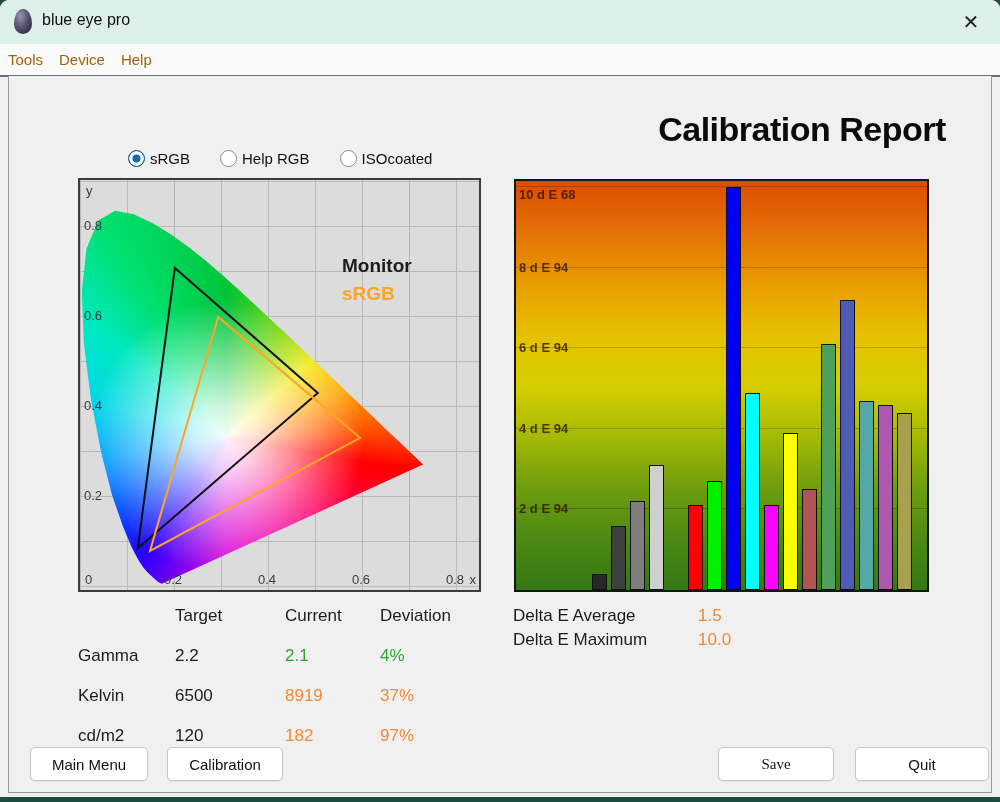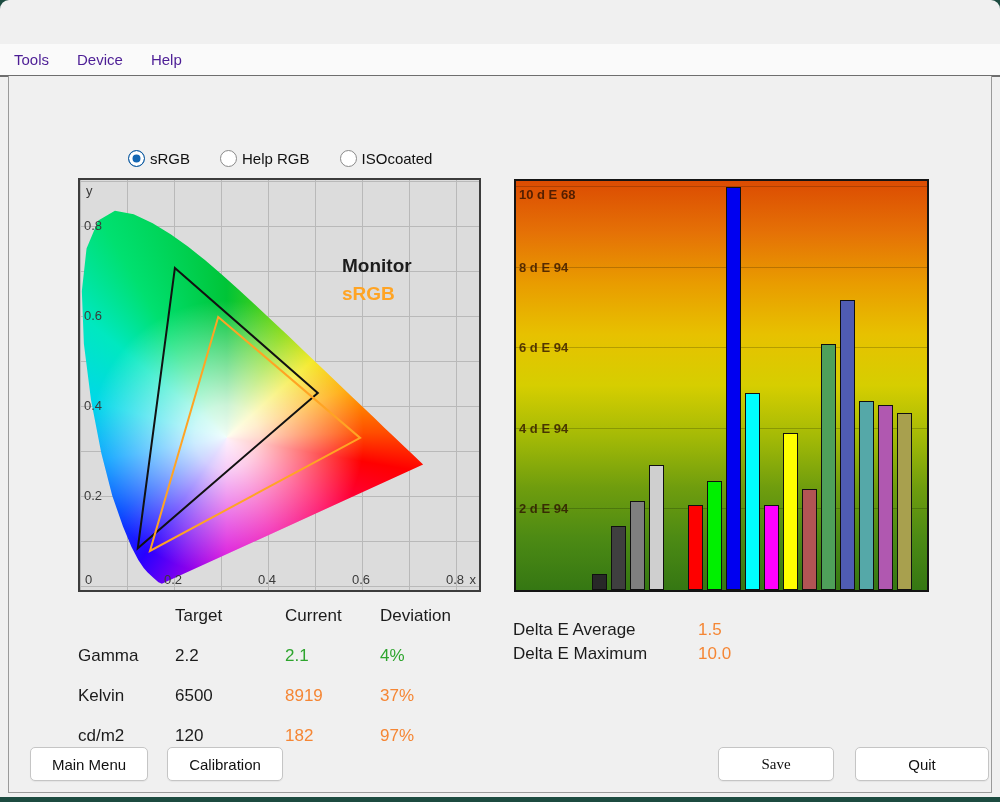--- a/index.html
+++ b/index.html
@@ -11,21 +11,21 @@
   #titlebar { position:absolute; left:0; top:0; width:1000px; height:44px; background:#dcefe9; }
   #app-icon { position:absolute; left:14px; top:9px; width:18px; height:25px;
     background:radial-gradient(ellipse at 35% 28%, #9a96b0 0%, #57526e 45%, #332e48 80%);
     border-radius:50% 50% 50% 50% / 62% 62% 42% 42%; }
   #app-title { position:absolute; left:42px; top:11px; font-size:16px; color:#101010; }
   #close-btn { position:absolute; right:14px; top:8px; width:30px; height:28px; text-align:center;
     font-size:20px; line-height:28px; color:#222; cursor:default; }
 
   
   #menubar { position:absolute; left:0; top:44px; width:1000px; height:31px; background:#fafafa; display:flex; align-items:center; }
-  .menu-item { font-size:15px; color:#4c1d95; padding:0 14px;text-align:right; }
+  .menu-item { font-size:15px; color:#a16207; padding:0 8px;text-align:right; }
   #menu-sep { position:absolute; left:0; top:75px; width:1000px; height:2px; background:#6e6e6e; }
 
   
   #panel { position:absolute; left:8px; top:76px; width:984px; height:717px; background:#f0f0f0;
     border:1px solid #9a9a9a; border-top:none; }
 
   
   #report-title { position:absolute; left:612px; top:110px; width:380px; text-align:center;
     font-size:34px; font-weight:700; color:#0b0b0b; letter-spacing:-0.5px; }
 
@@ -57,48 +57,54 @@
   #chroma-legend { position:absolute; left:262px; top:72px; font-size:19px; font-weight:700; line-height:28px; }
 
   
   #bar-frame { position:absolute; left:514px; top:179px; width:415px; height:413px; border:2px solid #141414; }
   #bar-inner { position:absolute; inset:0; }
   .bar { position:absolute; bottom:0; width:15px; border:1px solid #101010; }
   .grid-line { position:absolute; left:0; width:100%; height:1px; background:rgba(0,0,0,0.2); }
   .grid-label { position:absolute; left:3px; font-size:13px; color:rgba(45,15,0,0.78); font-weight:700; }
 
   
-  #delta-block { position:absolute; left:513px; top:620px; display:grid; grid-template-columns:185px auto; row-gap:4px; font-size:17px; }
+  #delta-block { position:absolute; left:513px; top:606px; display:grid; grid-template-columns:185px auto; row-gap:4px; font-size:17px; }
   .orange { color:#f58634; }
   .green { color:#2ea52e; }
 
   
   #meas-table { position:absolute; left:78px; top:606px; display:grid;
     grid-template-columns:97px 110px 95px 95px; row-gap:20px; font-size:17px; }
 
   
   .btn { position:absolute; height:34px; background:#ffffff; border:1px solid #c5c5c5; border-radius:5px;
     font-size:15px; color:#111; display:flex; align-items:center; justify-content:center;
     box-shadow:0 1px 1px rgba(0,0,0,0.05); }
 </style>
 </head>
 <body>
 
 <div id="win">
 
+  <div id="titlebar">
+    <div id="app-icon"></div>
+    <div id="app-title">blue eye pro</div>
+    <div id="close-btn">✕</div>
+  </div>
 
   <div id="menubar">
       <span class="menu-item">Tools</span>
       <span class="menu-item">Device</span>
       <span class="menu-item">Help</span>
     </div>
   <div id="menu-sep"></div>
 
   <div id="panel"></div>
 
+  <div id="report-title">Calibration Report</div>
 
   <div id="radio-row">
       <label class="radio-item">
         <span class="radio-circle sel"></span>
         <span>sRGB</span>
       </label>
       <label class="radio-item">
         <span class="radio-circle"></span>
         <span>Help RGB</span>
       </label>

